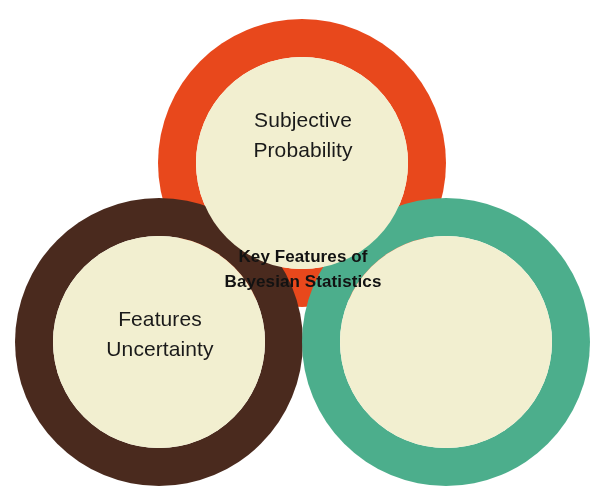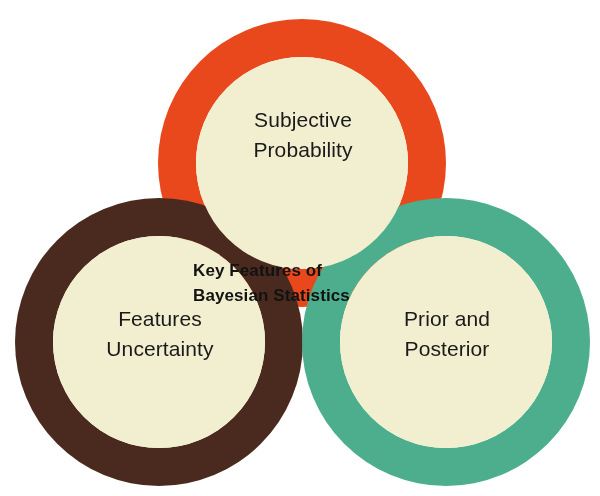--- a/index.html
+++ b/index.html
@@ -50,23 +50,23 @@
     width: 212px;
   }
   #label-prior-posterior {
     left: 341px;
     top: 296px;
     width: 212px;
   }
   #center-title {
     position: absolute;
     left: 193px;
-    top: 251px;
+    top: 237px;
     width: 220px;
-    text-align: left;
+    text-align: center;
     color: #121212;
     font-size: 17px;
     line-height: 1.45;
     font-weight: 700;
     letter-spacing: 0.1px;
     white-space: pre-line;
     pointer-events: none;
   }
 </style>
 </head>
@@ -108,19 +108,17 @@
       <circle id="disc-right" cx="446" cy="334" r="106" fill="#f2efd0"></circle>
     </g>
   </svg>
 
   <div id="label-subjective-probability" class="node-label" style="color: rgb(26, 26, 26);">Subjective
 Probability</div>
 
   <div id="label-epistemic-uncertainty" class="node-label" style="color: rgb(26, 26, 26);">Features
 Uncertainty</div>
 
-  <div id="label-prior-posterior" class="node-label" style="color: rgb(26, 26, 26);">Prior and
-Posterior</div>
 
   <div id="center-title">Key Features of
 Bayesian Statistics</div>
 
 </div>
 
 </body></html>

